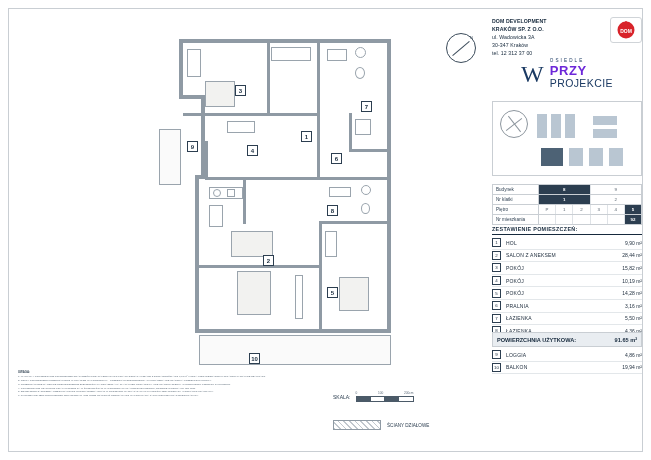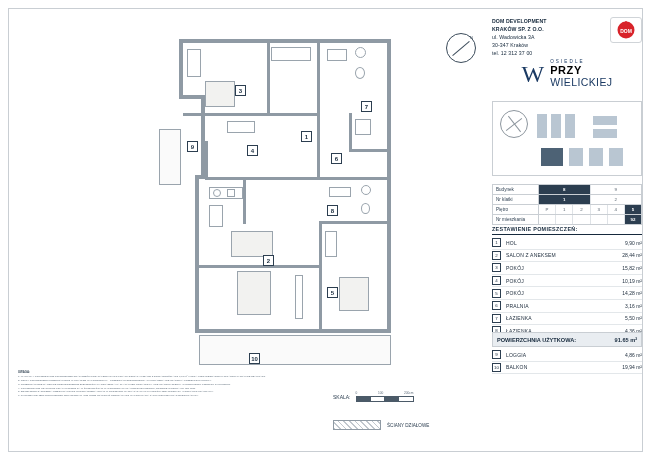--- a/index.html
+++ b/index.html
@@ -100,24 +100,24 @@
     line-height: 1;
     font-family: "Liberation Serif", serif;
   }
   .estate-words { line-height: 1.05; }
   .estate-words .w1 {
     font-size: 4.6px;
     letter-spacing: 2.1px;
     color: #1b3a63;
   }
   .estate-words .w2 {
-    font-size: 11px;
+    font-size: 13px;
     font-weight: bold;
     letter-spacing: 0.6px;
-    color: #000000;
+    color: #6d28d9;
   }
   .estate-words .w3 {
     font-size: 10.5px;
     letter-spacing: 0.4px;
     color: #1b3a63;
   }
 
   .keyplan {
     position: absolute;
     left: 0; top: 92px;
@@ -556,21 +556,21 @@
         <span class="roof"></span>
         <span class="circle">DOM</span>
       </div>
     </div>
 
     <div class="estate-logo">
       <span class="estate-mark">W</span>
       <span class="estate-words">
         <span class="w1" style="display:block">OSIEDLE</span>
         <span class="w2" style="display:block">PRZY</span>
-        <span class="w3" style="display:block">WIELICKIEJ</span>
+        <span class="w3" style="display:block">PROJEKCIE</span>
       </span>
     </div>
 
     <div class="keyplan">
       <span class="compass2"></span>
       <span class="kp-block" style="left:44px; top:12px; width:10px; height:24px;"></span>
       <span class="kp-block" style="left:58px; top:12px; width:10px; height:24px;"></span>
       <span class="kp-block" style="left:72px; top:12px; width:10px; height:24px;"></span>
       <span class="kp-block" style="left:100px; top:14px; width:24px; height:9px;"></span>
       <span class="kp-block" style="left:100px; top:27px; width:24px; height:9px;"></span>

